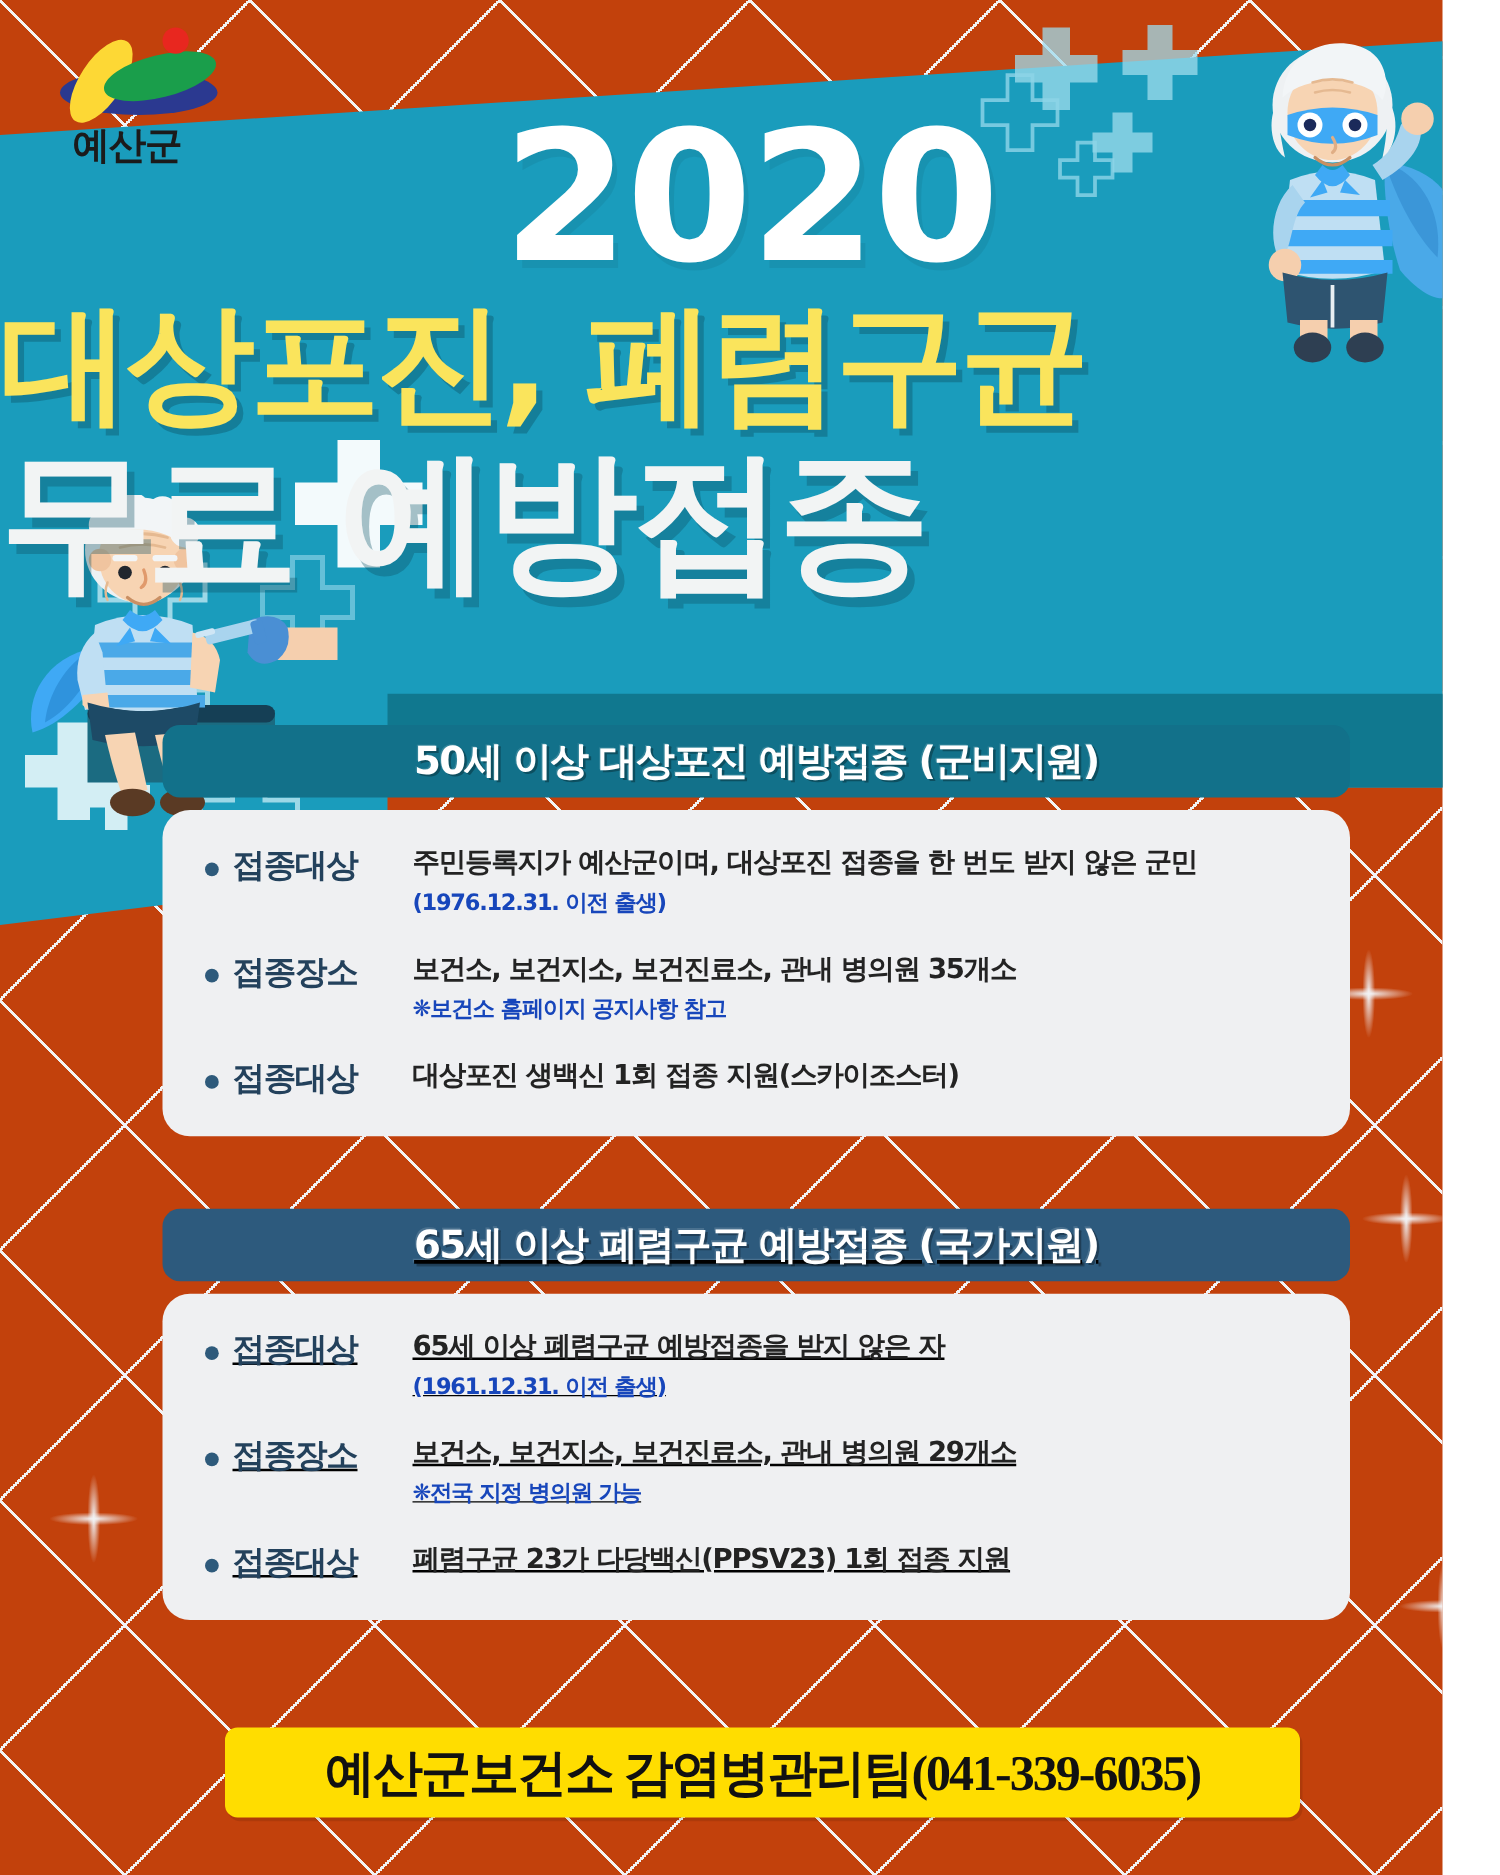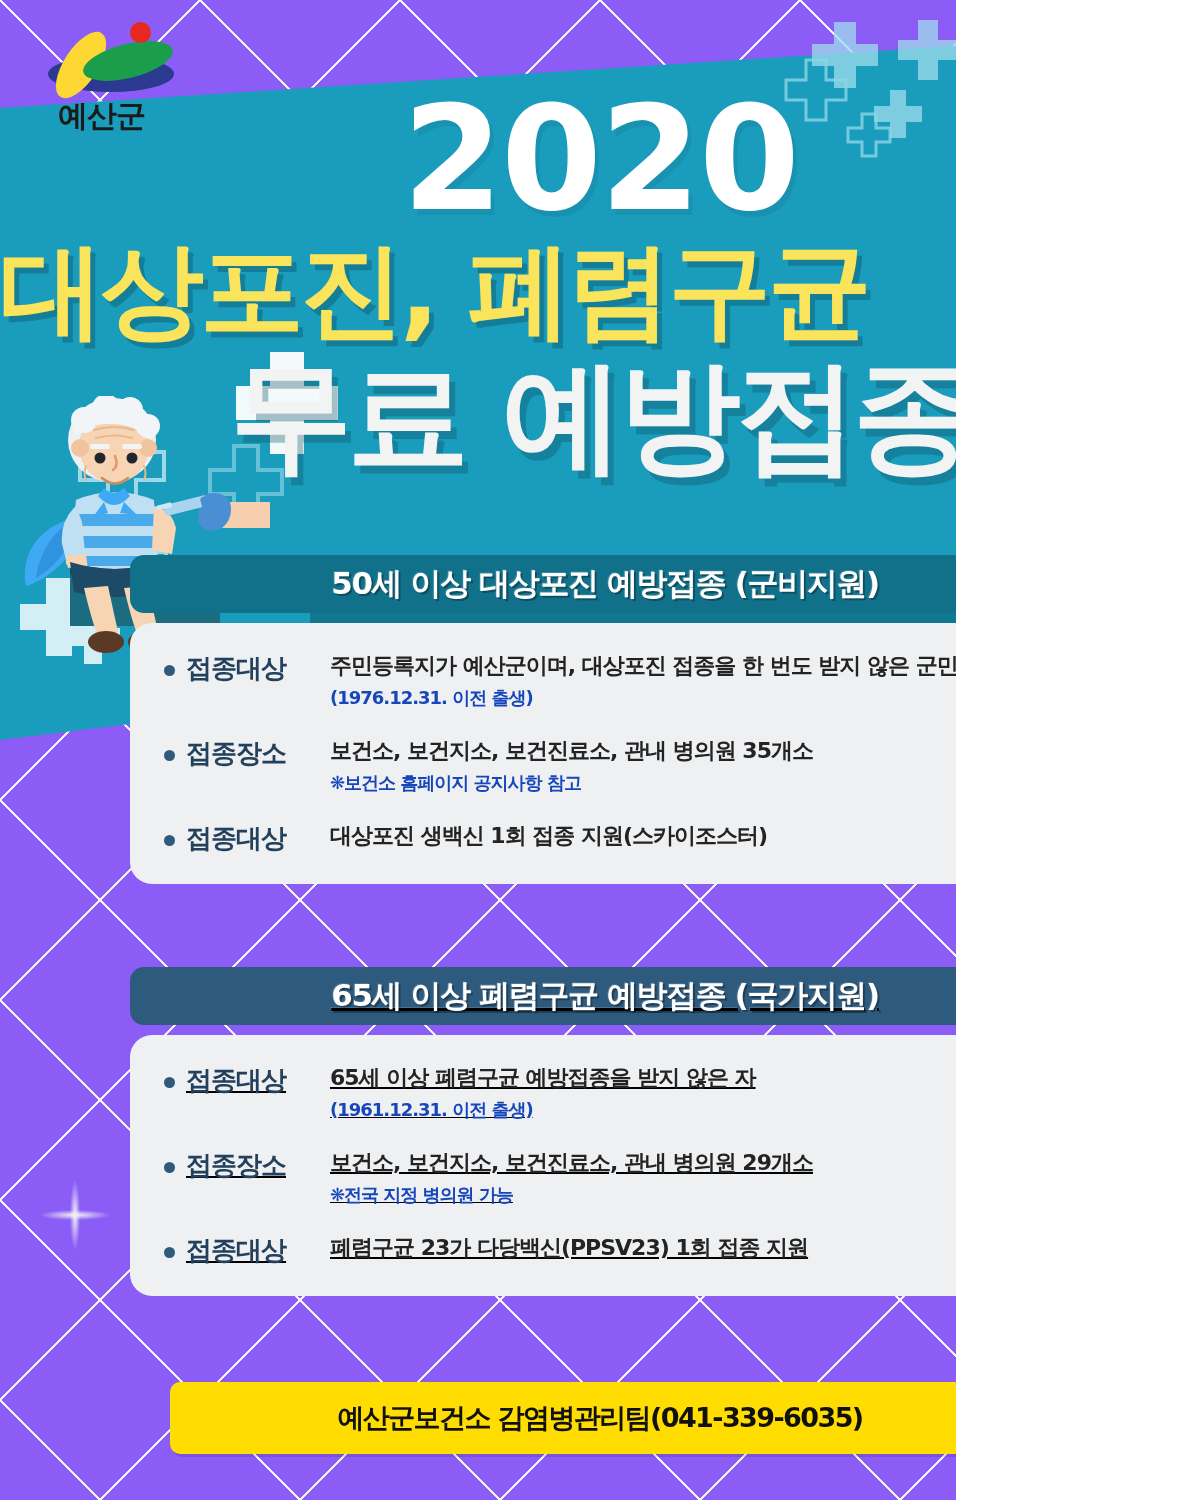--- a/index.html
+++ b/index.html
@@ -6,22 +6,22 @@
 
   html, body {
     width:1200px; height:1500px;
     background:#ffffff;
     font-family:"DejaVu Sans","Liberation Sans",sans-serif;
     overflow:hidden;
   }
 
   #poster {
     position:relative;
-    width:956px; height:1500px;
-    background:#8b5cf6;
+    width:1154px; height:1500px;
+    background:#c2410c;
     overflow:hidden;
   }
 
   
   .bg-pattern {
     position:absolute; inset:0;
     background-image:
       linear-gradient(45deg, transparent 49.6%, #f1f3f5 49.6%, #f1f3f5 50.4%, transparent 50.4%),
       linear-gradient(-45deg, transparent 49.6%, #f1f3f5 49.6%, #f1f3f5 50.4%, transparent 50.4%);
     background-size:200px 200px, 200px 200px;
@@ -92,21 +92,21 @@
   }
   .t-line1 {
     position:absolute; left:0; top:238px; width:1200px;
     text-align:left; z-index:6;
     font-size:104px; font-weight:800; color:#fae45c;
     letter-spacing:-4px; line-height:1;
     text-shadow:5px 6px 0 rgba(11,80,96,0.38);
   }
   .t-line2 {
     position:absolute; left:0; top:355px; width:1200px;
-    text-align:center; z-index:6;
+    text-align:left; z-index:6;
     font-size:122px; font-weight:800; color:#f2f4f4;
     letter-spacing:-5px; line-height:1;
     text-shadow:6px 8px 0 rgba(11,80,96,0.34);
   }
 
   
   .char { position:absolute; z-index:5; }
 
   
   .section { position:absolute; z-index:7; }
@@ -144,26 +144,27 @@
     line-height:1.35;
   }
   .row-note {
     margin-top:5px;
     font-size:18px; font-weight:800; color:#1746bb; letter-spacing:-1px;
     line-height:1.35;
   }
 
   
   .footer {
-    position:absolute; left:170px; top:1382px; width:860px; height:72px;
+    position:absolute; left:180px; top:1382px; width:860px; height:72px;
     background:#ffdd00; border-radius:10px;
     display:flex; align-items:center; justify-content:center;
     z-index:8;
-    font-size:27px; font-weight:800; color:#111111; letter-spacing:-1.6px;
+    font-size:40px; font-weight:800; color:#111111; letter-spacing:-1.6px;
     box-shadow:2px 3px 0 rgba(0,0,0,0.10);
+    font-family:Liberation Serif, serif;
   }
 </style>
 </head>
 <body>
 
 <div id="poster">
 
   <div class="bg-pattern"></div>
   <div class="bg-star" style="left:1060px; top:760px;"></div>
   <div class="bg-star" style="left:1090px; top:940px;"></div>
@@ -324,21 +325,21 @@
     <ellipse cx="92" cy="246" rx="18" ry="11" fill="#5a3a24"></ellipse>
     <ellipse cx="132" cy="246" rx="18" ry="11" fill="#5a3a24"></ellipse>
 
     <path d="M196 106 h60 v26 h-60z" fill="#f5cfae"></path>
     <path d="M186 100 q22 -8 30 6 q4 16 -8 26 q-16 8 -24 -6z" fill="#4a8fd4"></path>
     <rect x="150" y="104" width="44" height="11" rx="3" fill="#a9d4ee" transform="rotate(-14 172 110)"></rect>
     <rect x="142" y="108" width="16" height="5" rx="2" fill="#cfe6f5" transform="rotate(-14 150 110)"></rect>
     <rect x="188" y="100" width="10" height="19" rx="3" fill="#4a8fd4" transform="rotate(-14 193 110)"></rect>
   </svg>
 
-  <div class="section" style="left:130px; top:555px; width:950px;">
+  <div class="section" style="left:130px; top:580px; width:950px;">
     <div class="sec-header teal">50세 이상 대상포진 예방접종 (군비지원)</div>
     <div class="sec-card">
 
       <div class="row">
         <div class="bullet"></div>
         <div class="row-label">접종대상</div>
         <div class="row-body">
           <div class="row-main">주민등록지가 예산군이며, 대상포진 접종을 한 번도  받지 않은 군민</div>
           <div class="row-note">(1976.12.31. 이전 출생)</div>
         </div>

